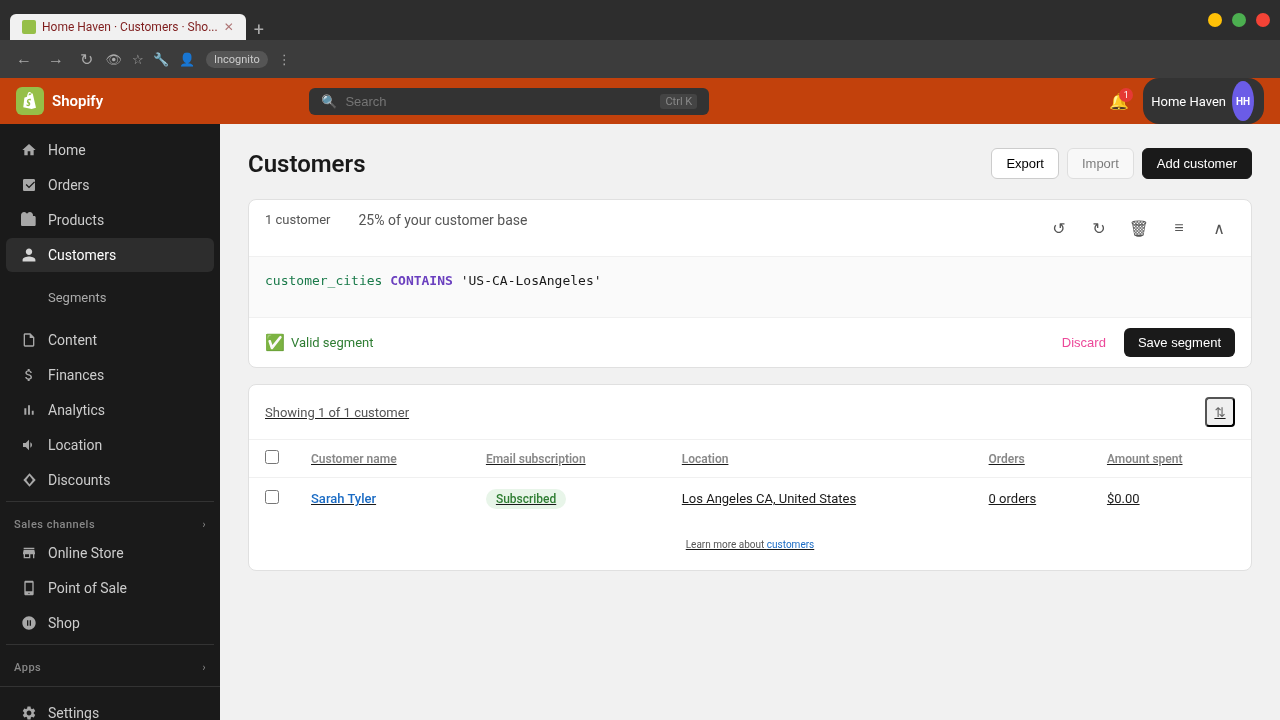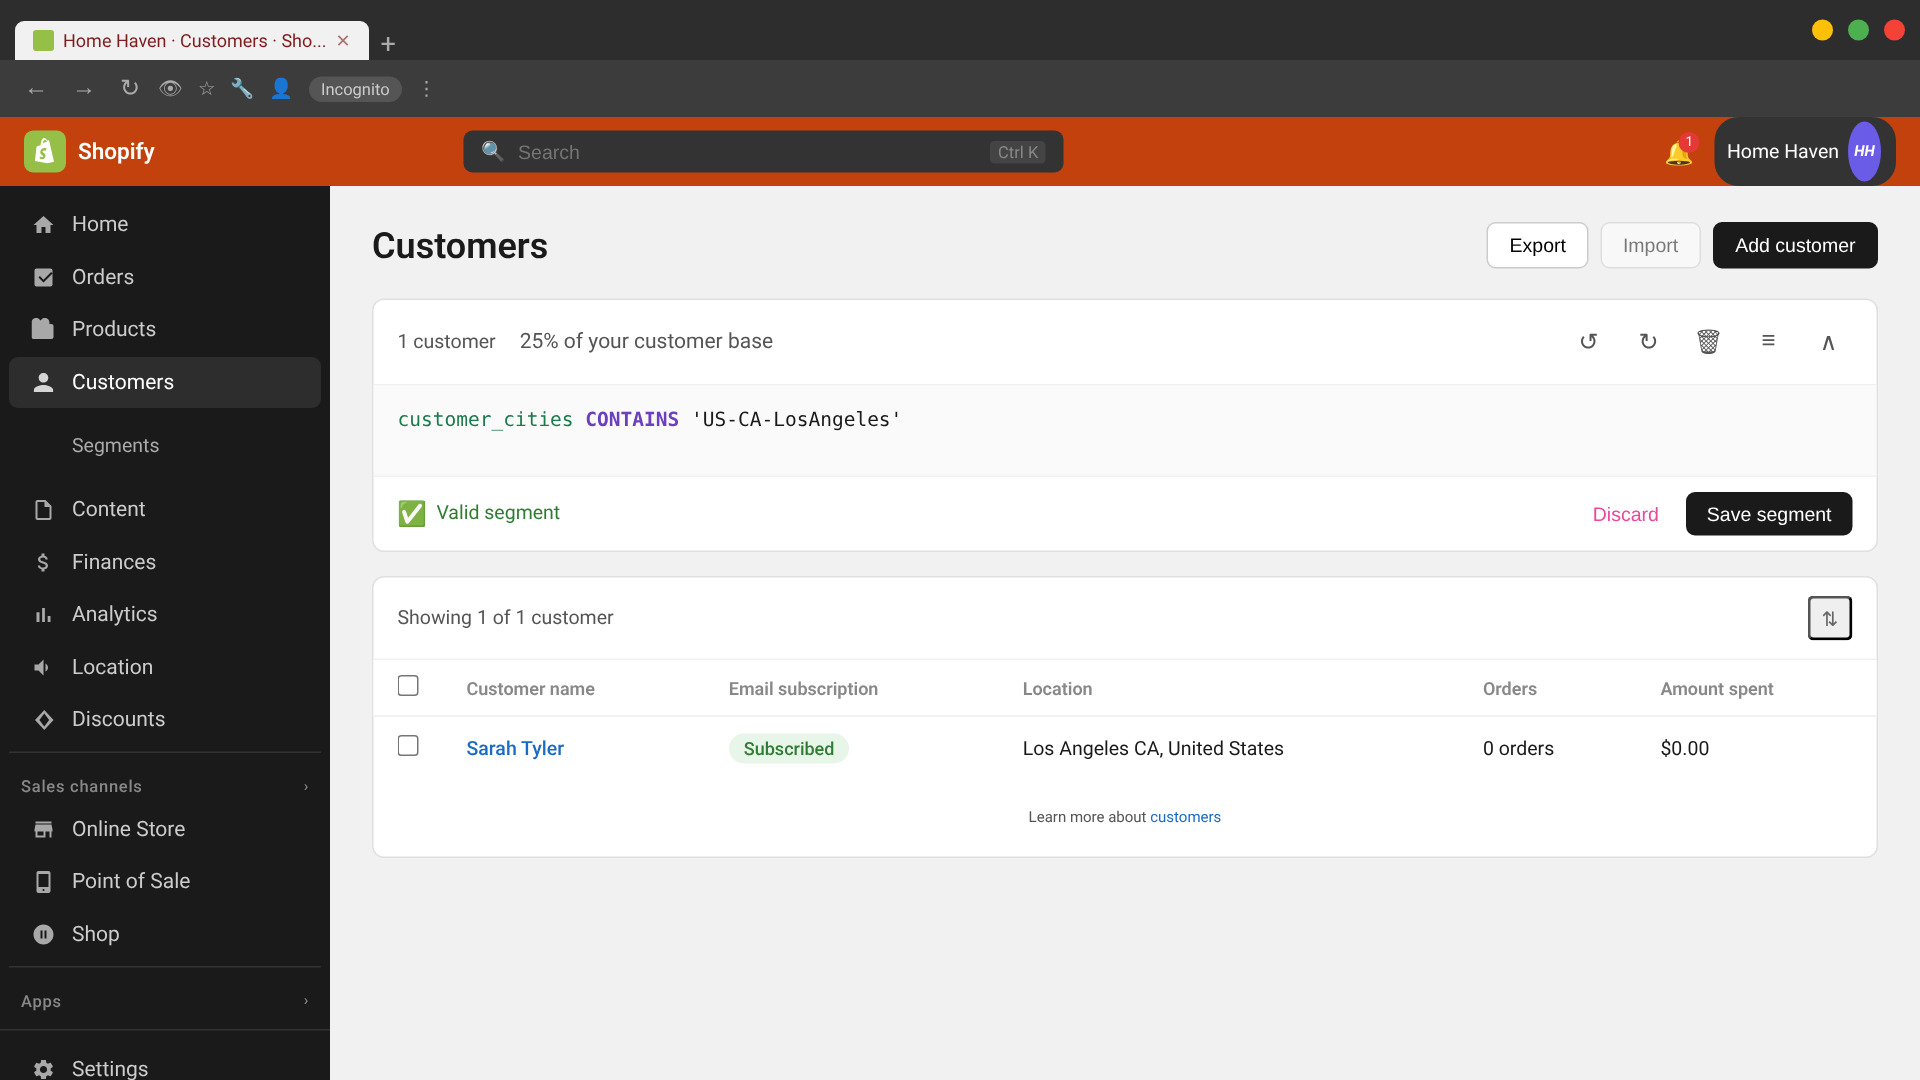--- a/index.html
+++ b/index.html
@@ -31,21 +31,21 @@
     .topbar { background: #c2410c; height: 54px; display: flex; align-items: center; padding: 0 16px; gap: 12px; }
     .shopify-logo { display: flex; align-items: center; gap: 8px; color: #fff; font-weight: 600; font-size: 15px; }
     .shopify-logo-icon { width: 28px; height: 28px; background: #96bf48; border-radius: 6px; display: flex; align-items: center; justify-content: center; }
     .topbar-search { flex: 1; max-width: 400px; margin: 0 auto; background: #333; border: none; border-radius: 6px; color: #ccc; padding: 6px 12px; font-size: 13px; display: flex; align-items: center; gap: 8px; }
     .topbar-search-input { background: none; border: none; color: #ccc; font-size: 13px; outline: none; flex: 1; }
     .search-shortcut { color: #888; font-size: 11px; background: #444; padding: 1px 5px; border-radius: 3px; }
     .topbar-right { margin-left: auto; display: flex; align-items: center; gap: 14px; color: #ccc; }
     .notification-btn { position: relative; cursor: pointer; }
     .notification-badge { position: absolute; top: -4px; right: -4px; background: #e53935; color: #fff; border-radius: 50%; width: 14px; height: 14px; font-size: 9px; display: flex; align-items: center; justify-content: center; }
     .store-btn { display: flex; align-items: center; gap: 6px; background: #333; border-radius: 16px; padding: 3px 10px 3px 8px; cursor: pointer; color: #fff; font-size: 13px; }
-    .store-avatar { width: 22px; height: 40px; background: #6b5ce7; border-radius: 50%; display: flex; align-items: center; justify-content: center; color: #fff; font-size: 10px; font-weight: 700; font-style: italic; }
+    .store-avatar { width: 22px; height: 40px; background: #6b5ce7; border-radius: 50%; display: flex; align-items: center; justify-content: center; color: #fff; font-size: 10px; font-weight: 700; }
 
     
     .sidebar { width: 220px; background: #1a1a1a; color: #ccc; display: flex; flex-direction: column; overflow-y: auto; flex-shrink: 0; }
     .sidebar-nav { flex: 1; padding: 8px 0; }
     .nav-item { display: flex; align-items: center; gap: 10px; padding: 8px 14px; cursor: pointer; border-radius: 6px; margin: 1px 6px; font-size: 14px; color: #ccc; }
     .nav-item.active { background: #2d2d2d; color: #fff; }
     .nav-icon { width: 18px; height: 18px; display: flex; align-items: center; justify-content: center; opacity: 0.8; flex-shrink: 0; }
     .nav-sub-item { padding: 5px 14px 5px 42px; cursor: pointer; font-size: 13px; color: #aaa; border-radius: 6px; margin: 13px 6px; }
     .nav-section-label { padding: 12px 14px 4px; font-size: 11px; color: #888; font-weight: 500; letter-spacing: 0.5px; display: flex; align-items: center; justify-content: space-between; }
     .nav-section-arrow { font-size: 10px; }
@@ -55,38 +55,38 @@
     .main { flex: 1; background: #f1f1f1; overflow-y: auto; padding: 24px 28px; }
     .page-header { display: flex; align-items: center; justify-content: space-between; margin-bottom: 20px; }
     .page-title { font-size: 24px; font-weight: 600; color: #1a1a1a; }
     .header-actions { display: flex; gap: 8px; }
     .btn { padding: 7px 14px; border-radius: 6px; border: 1px solid #ccc; background: #fff; font-size: 13px; cursor: pointer; font-weight: 500; }
     .btn-primary { background: #1a1a1a; color: #fff; border-color: #1a1a1a; }
     .btn-disabled { opacity: 0.5; cursor: not-allowed; }
 
     
     .segment-card { background: #fff; border-radius: 8px; border: 1px solid #e0e0e0; margin-bottom: 16px; overflow: hidden; }
-    .segment-header { display: flex; align-items: center; padding: 12px 16px; border-bottom: 1px solid #f0f0f0; gap: 16px; }
+    .segment-header { display: flex; align-items: flex-start; padding: 12px 16px; border-bottom: 1px solid #f0f0f0; gap: 28px; }
     .segment-stats { font-size: 13px; color: #555; }
     .segment-stats-percent { color: #555; }
     .segment-actions { margin-left: auto; display: flex; align-items: center; gap: 8px; }
     .icon-btn { width: 32px; height: 32px; display: flex; align-items: center; justify-content: center; border: none; background: none; cursor: pointer; color: #555; border-radius: 4px; font-size: 16px; }
     .segment-query { padding: 16px; font-family: monospace; font-size: 13px; background: #fafafa; min-height: 60px; }
     .query-keyword { color: #1a7a4a; }
     .query-operator { color: #6b40bf; font-weight: 600; }
     .query-value { color: #1a1a1a; }
     .segment-footer { display: flex; align-items: center; justify-content: space-between; padding: 10px 16px; border-top: 1px solid #f0f0f0; }
     .valid-indicator { display: flex; align-items: center; gap: 6px; color: #2e7d32; font-size: 13px; }
     .valid-icon { color: #43a047; font-size: 16px; }
     .footer-actions { display: flex; gap: 8px; }
     .discard-btn { background: none; border: none; color: #ec4899; cursor: pointer; font-size: 13px; padding: 6px 10px; }
     .save-segment-btn { background: #1a1a1a; color: #fff; border: none; border-radius: 6px; padding: 7px 14px; font-size: 13px; cursor: pointer; font-weight: 500; }
 
     
-    .table-card { background: #fff; border-radius: 8px; border: 1px solid #e0e0e0; }
+    .table-card { background: #fff; border-radius: 8px; border: 1px solid #e0e0e0; text-decoration: underline; }
     .table-header-row { display: flex; align-items: center; justify-content: space-between; padding: 12px 16px; border-bottom: 1px solid #f0f0f0; }
     .showing-text { font-size: 13px; color: #555; }
     .sort-icon-btn { width: 30px; height: 30px; display: flex; align-items: center; justify-content: center; cursor: pointer; color: #666; border-radius: 4px; }
     .table { width: 100%; border-collapse: collapse; }
     .table th { text-align: left; padding: 10px 16px; font-size: 12px; font-weight: 600; color: #888; border-bottom: 1px solid #f0f0f0; background: #fff; }
     .table td { padding: 12px 16px; font-size: 13px; border-bottom: 1px solid #f5f5f5; }
     .table tr:last-child td { border-bottom: none; }
     .checkbox { width: 14px; height: 14px; cursor: pointer; }
     .customer-name-link { color: #1a6bc4; text-decoration: none; font-weight: 500; }
     .subscribed-badge { background: #e8f5e9; color: #2e7d32; padding: 3px 10px; border-radius: 12px; font-size: 12px; font-weight: 500; }

